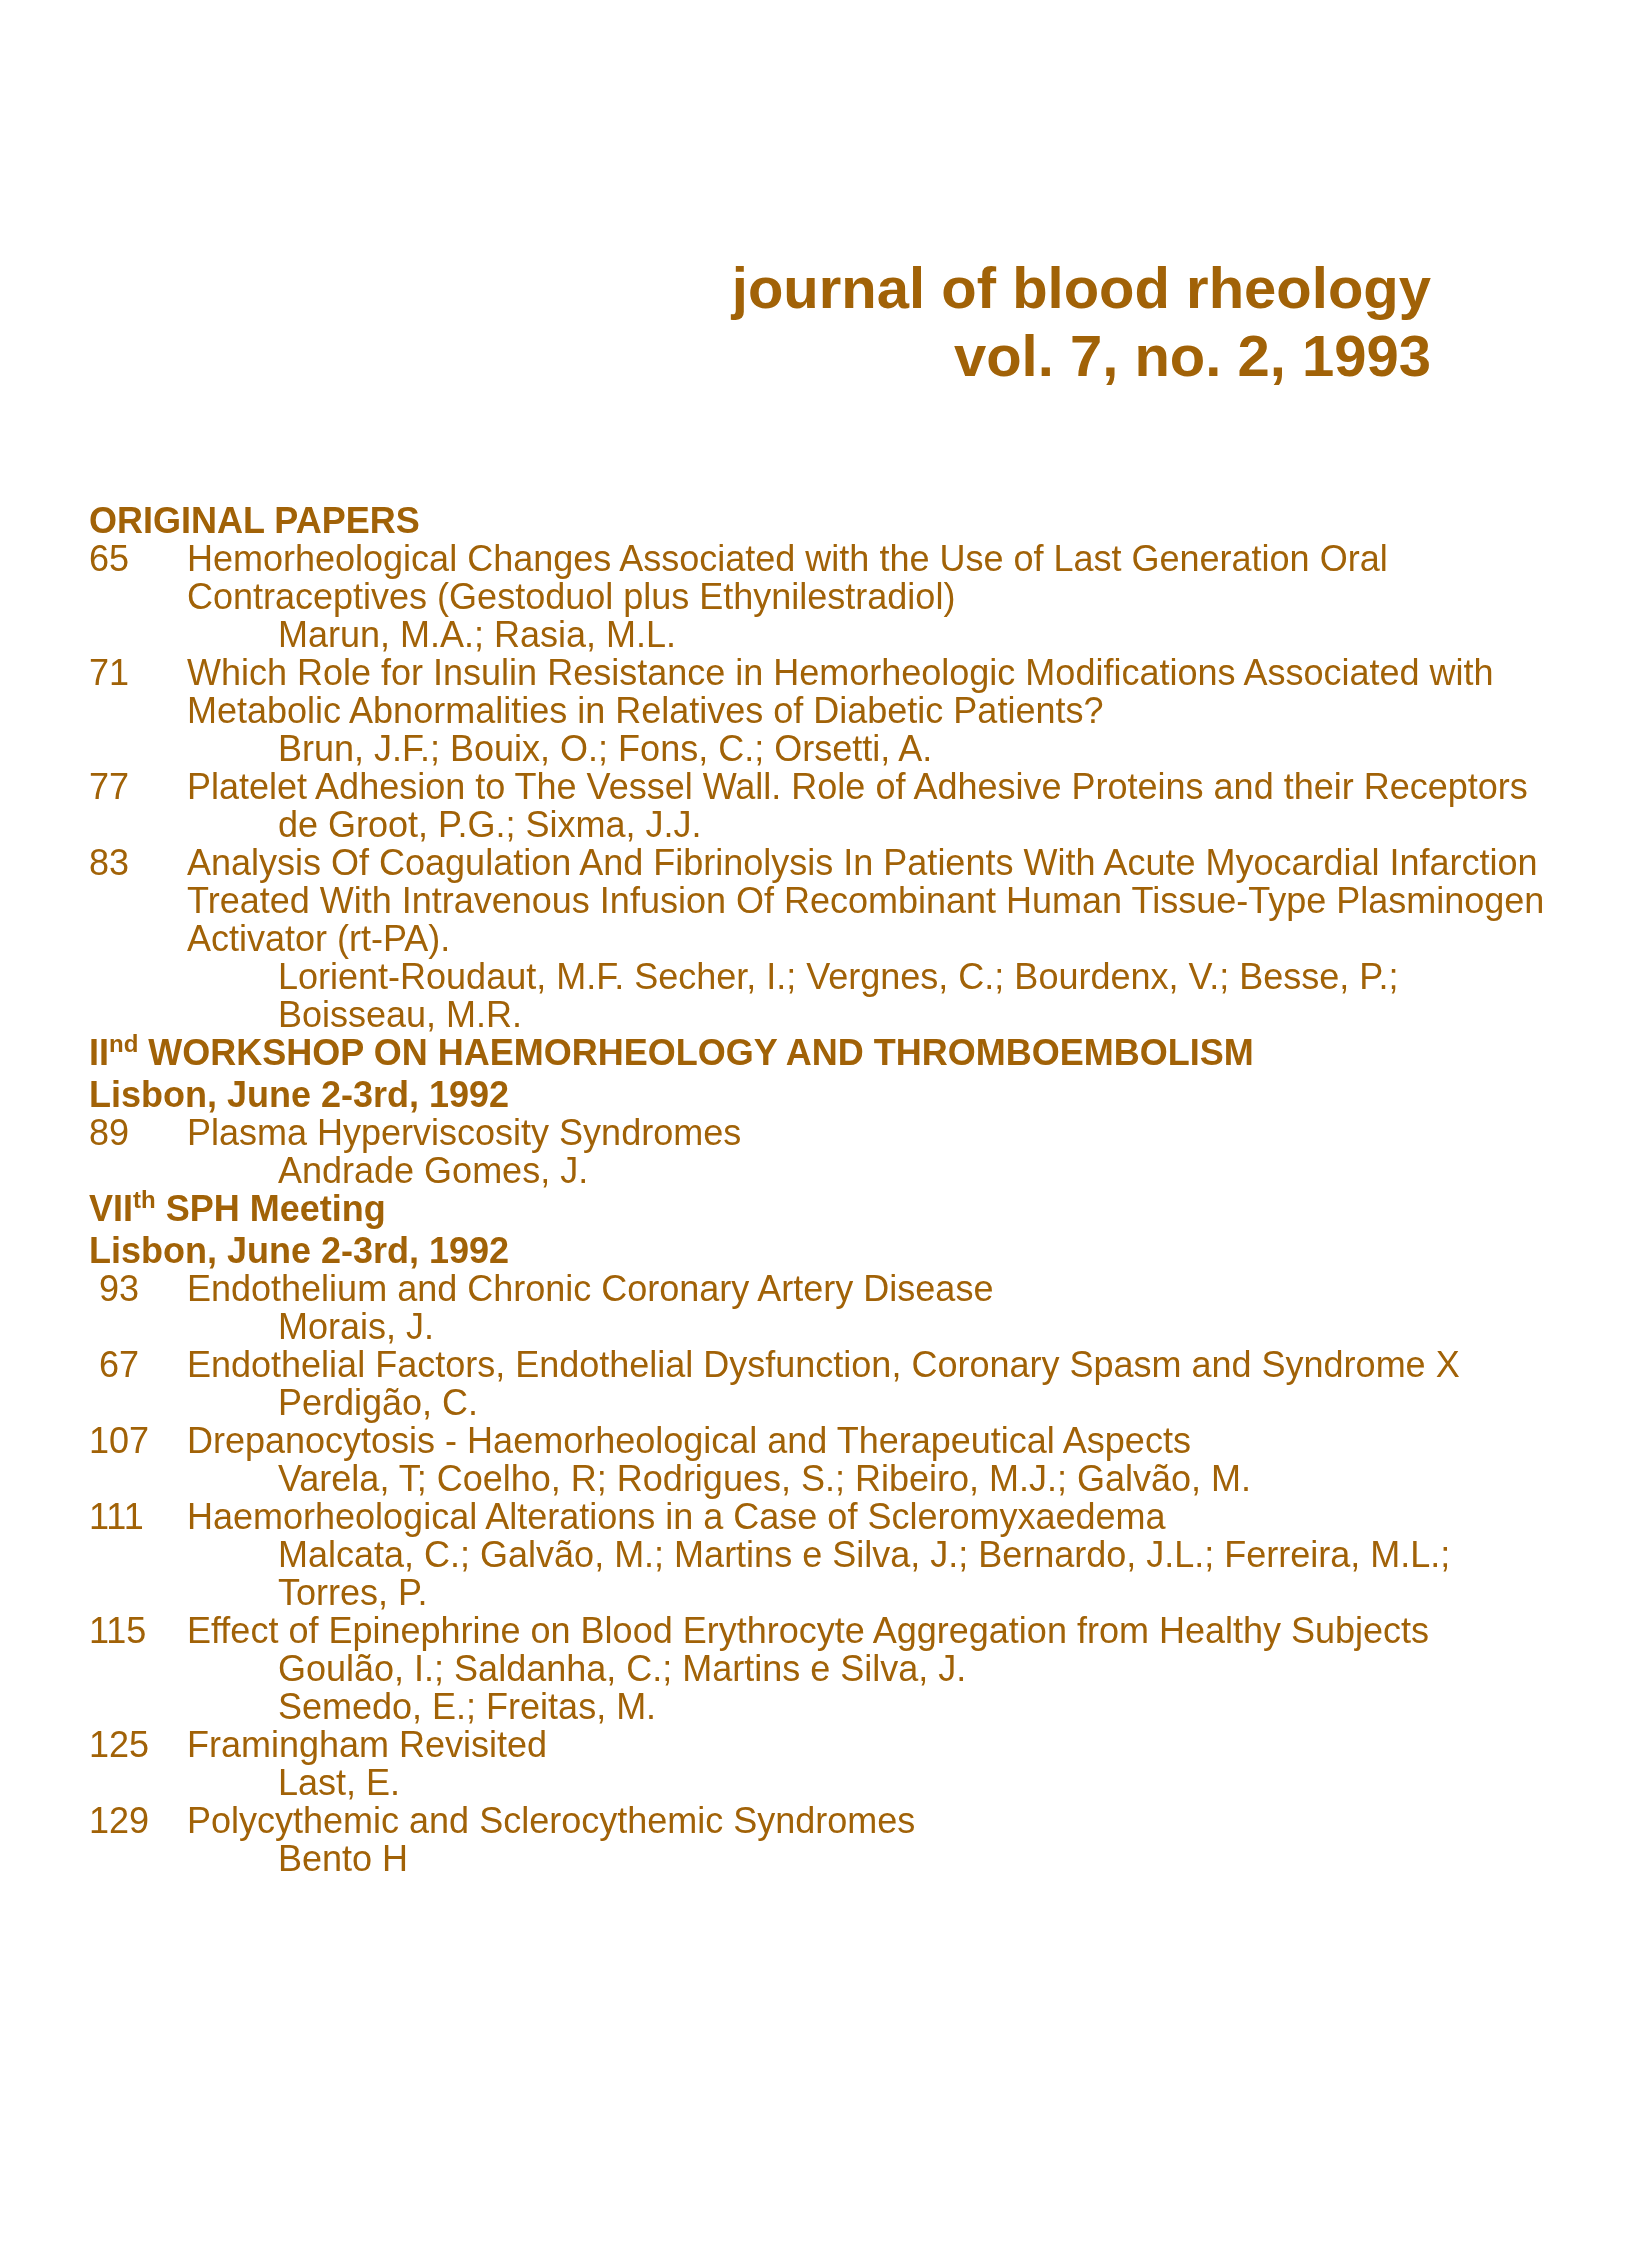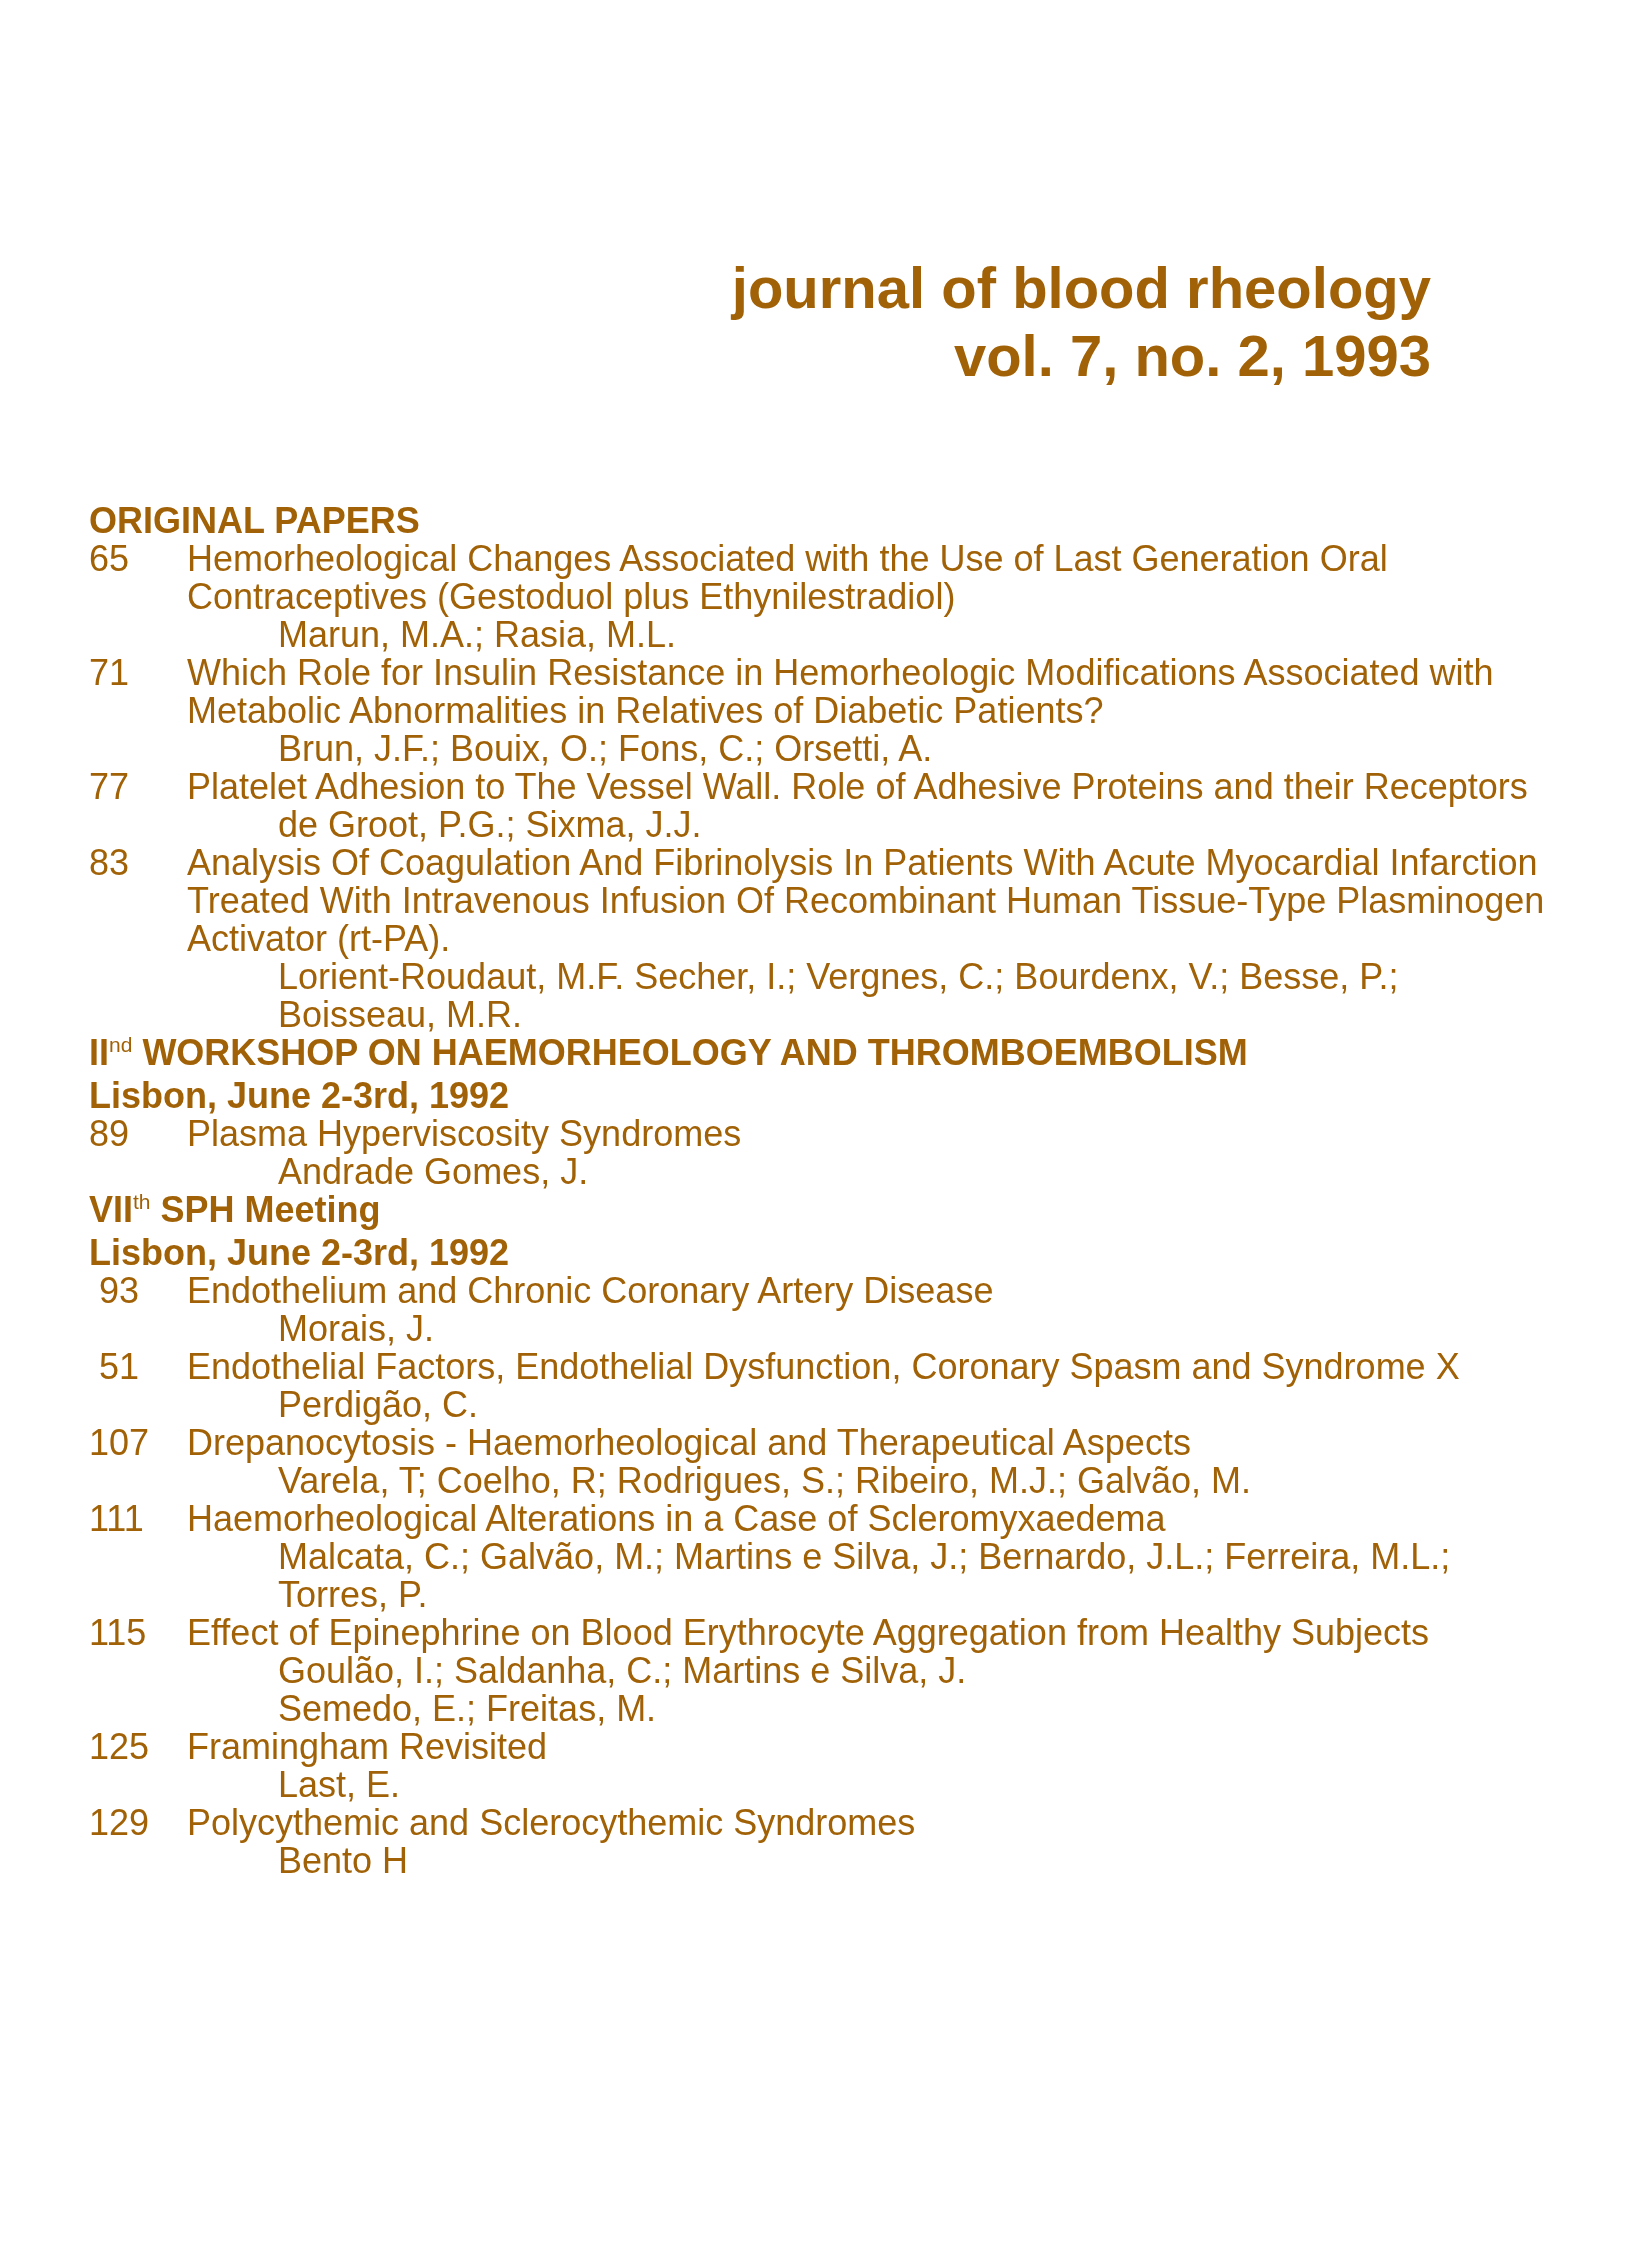--- a/index.html
+++ b/index.html
@@ -34,22 +34,22 @@
     width: 1400px;
     font-size: 36px;
     line-height: 38px;
     margin-top: 16px;
   }
   .toc-section {
     font-weight: bold;
     white-space: nowrap;
   }
   .toc-section .sup {
-    font-weight: normal;
-    font-size: 21px;
+    font-weight: bold;
+    font-size: 24px;
     position: relative;
     top: -13.5px;
     letter-spacing: 0px;
   }
   .toc-entry { }
   .entry-line {
     position: relative;
     padding-left: 98px;
     white-space: nowrap;
   }
@@ -101,21 +101,21 @@
         <div class="entry-line"><span class="num">89</span><span>Plasma Hyperviscosity Syndromes</span></div>
         <div class="author-line">Andrade Gomes, J.</div>
       </div>
       <div class="toc-section"><span>VII</span><span class="sup">th</span><span> SPH Meeting</span></div>
       <div class="toc-section">Lisbon, June 2-3rd, 1992</div>
       <div class="toc-entry">
         <div class="entry-line"><span class="num"> 93</span><span>Endothelium and Chronic Coronary Artery Disease</span></div>
         <div class="author-line">Morais, J.</div>
       </div>
       <div class="toc-entry">
-        <div class="entry-line"><span class="num"> 51</span><span>Endothelial Factors, Endothelial Dysfunction, Coronary Spasm and Syndrome X</span></div>
+        <div class="entry-line"><span class="num"> 67</span><span>Endothelial Factors, Endothelial Dysfunction, Coronary Spasm and Syndrome X</span></div>
         <div class="author-line">Perdigão, C.</div>
       </div>
       <div class="toc-entry">
         <div class="entry-line"><span class="num">107</span><span>Drepanocytosis - Haemorheological and Therapeutical Aspects</span></div>
         <div class="author-line">Varela, T; Coelho, R; Rodrigues, S.; Ribeiro, M.J.; Galvão, M.</div>
       </div>
       <div class="toc-entry">
         <div class="entry-line"><span class="num">111</span><span>Haemorheological Alterations in a Case of Scleromyxaedema</span></div>
         <div class="author-line">Malcata, C.; Galvão, M.; Martins e Silva, J.; Bernardo, J.L.; Ferreira, M.L.;</div>
         <div class="author-line">Torres, P.</div>

